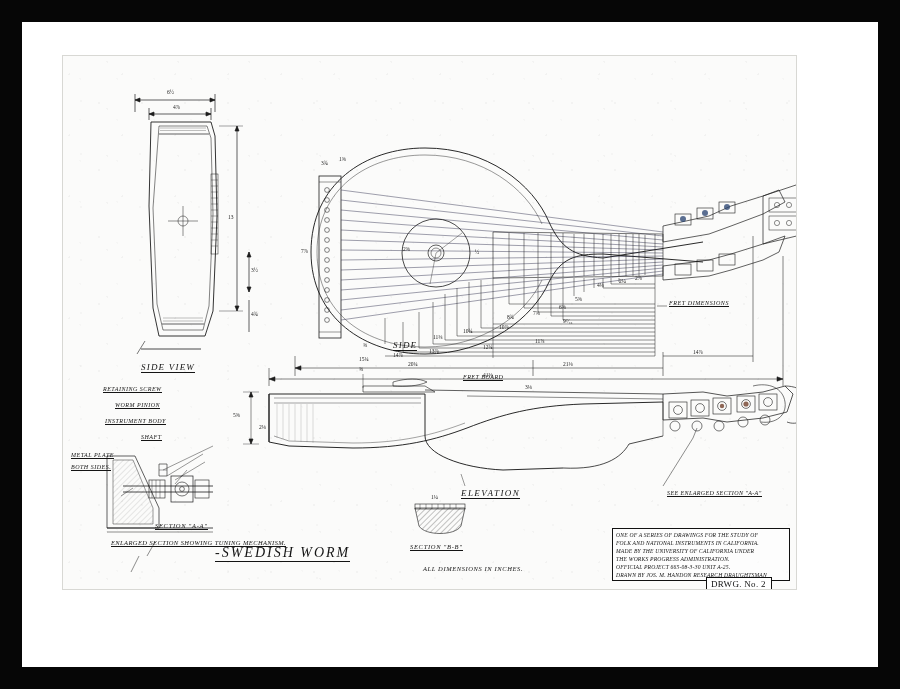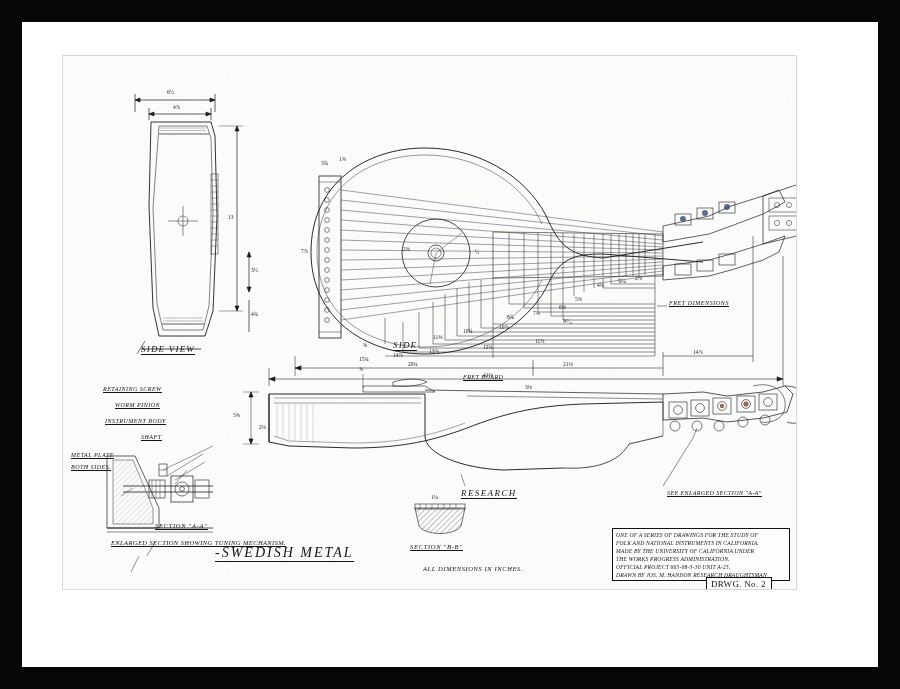--- a/index.html
+++ b/index.html
@@ -414,21 +414,21 @@
               <line x1="375" y1="448" x2="375" y2="453"></line>
             <line x1="381" y1="448" x2="381" y2="453"></line>
               <line x1="387" y1="448" x2="387" y2="453"></line>
             <line x1="393" y1="448" x2="393" y2="453"></line>
           </g>
         </g>
 
       </g>
     </svg>
 
-    <div class="lbl ul" style="left:78px;top:288px;font-size:9px;letter-spacing:1.2px;text-align:right;">SIDE VIEW</div>
+    <div class="lbl ul" style="left:78px;top:306px;font-size:9px;letter-spacing:1.2px;text-align:right;">SIDE VIEW</div>
 
     <div class="dim" style="left:104px;top:33px;">6½</div>
     <div class="dim" style="left:110px;top:48px;">4⅞</div>
     <div class="dim" style="left:165px;top:158px;">13</div>
     <div class="dim" style="left:188px;top:211px;">3½</div>
     <div class="dim" style="left:188px;top:255px;">4¾</div>
 
     <div class="lbl ul" style="left:330px;top:284px;font-size:9px;letter-spacing:1.2px;">SIDE</div>
     <div class="dim" style="left:258px;top:104px;">3¾</div>
     <div class="dim" style="left:276px;top:100px;">1⅜</div>
@@ -453,42 +453,42 @@
     <div class="dim" style="left:500px;top:262px;">9⁷⁄₁₆</div>
     <div class="dim" style="left:436px;top:268px;">10⅞</div>
     <div class="dim" style="left:400px;top:272px;">10¾</div>
     <div class="dim" style="left:370px;top:278px;">11⅜</div>
     <div class="dim" style="left:472px;top:282px;">11⅞</div>
     <div class="dim" style="left:420px;top:288px;">12¾</div>
     <div class="dim" style="left:366px;top:292px;">13⅞</div>
     <div class="dim" style="left:330px;top:296px;">14⅞</div>
     <div class="dim" style="left:296px;top:300px;">15¼</div>
 
-    <div class="lbl ul" style="left:398px;top:432px;font-size:9px;letter-spacing:1.4px;">RESEARCH</div>
+    <div class="lbl ul" style="left:398px;top:432px;font-size:9px;letter-spacing:1.4px;">ELEVATION</div>
     <div class="lbl ul" style="left:400px;top:318px;font-size:6px;letter-spacing:.5px;">FRET BOARD</div>
     <div class="lbl ul" style="left:604px;top:434px;font-size:6px;letter-spacing:.4px;">SEE ENLARGED SECTION "A-A"</div>
     <div class="dim" style="left:170px;top:356px;">5⅜</div>
     <div class="dim" style="left:196px;top:368px;">2⅛</div>
     <div class="dim" style="left:296px;top:310px;">⅜</div>
     <div class="dim" style="left:462px;top:328px;">3⅛</div>
 
     <div class="lbl ul" style="left:40px;top:330px;font-size:6px;letter-spacing:.5px;">RETAINING SCREW</div>
     <div class="lbl ul" style="left:52px;top:346px;font-size:6px;letter-spacing:.5px;">WORM PINION</div>
     <div class="lbl ul" style="left:42px;top:362px;font-size:6px;letter-spacing:.5px;">INSTRUMENT BODY</div>
     <div class="lbl ul" style="left:78px;top:378px;font-size:6px;letter-spacing:.5px;">SHAFT</div>
     <div class="lbl ul" style="left:8px;top:396px;font-size:6px;letter-spacing:.5px;">METAL PLATE</div>
     <div class="lbl ul" style="left:8px;top:408px;font-size:6px;letter-spacing:.5px;">BOTH SIDES.</div>
 
     <div class="lbl ul" style="left:92px;top:466px;font-size:6.5px;letter-spacing:.7px;">SECTION "A-A"</div>
     <div class="lbl ul" style="left:48px;top:483px;font-size:6.5px;letter-spacing:.4px;">ENLARGED SECTION SHOWING TUNING MECHANISM.</div>
 
     <div class="lbl ul" style="left:347px;top:487px;font-size:6.5px;letter-spacing:.7px;">SECTION "B-B"</div>
     <div class="dim" style="left:368px;top:438px;">1¼</div>
 
-    <div id="maintitle" class="lbl ul">-SWEDISH METAL</div>
+    <div id="maintitle" class="lbl ul">-SWEDISH WORM</div>
 
     <div class="lbl" style="left:360px;top:509px;font-size:6.5px;letter-spacing:.6px;">ALL DIMENSIONS IN INCHES.</div>
 
     <div id="titleblock">
       <div class="tb" style="top:3px;">ONE OF A SERIES OF DRAWINGS FOR THE STUDY OF</div>
       <div class="tb" style="top:11px;">FOLK AND NATIONAL INSTRUMENTS IN CALIFORNIA.</div>
       <div class="tb" style="top:19px;">MADE BY THE UNIVERSITY OF CALIFORNIA UNDER</div>
       <div class="tb" style="top:27px;">THE WORKS PROGRESS ADMINISTRATION.</div>
       <div class="tb" style="top:35px;">OFFICIAL PROJECT 665-08-3-30  UNIT A-25.</div>
       <div class="tb" style="top:43px;">DRAWN BY JOS. M. HANDON  RESEARCH DRAUGHTSMAN</div>

